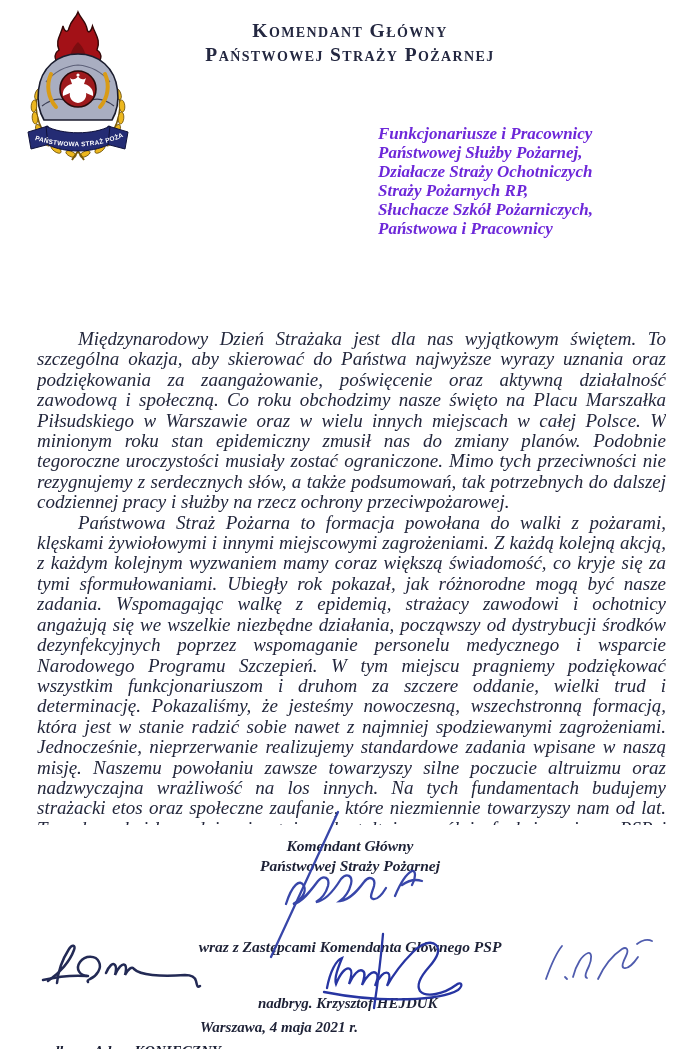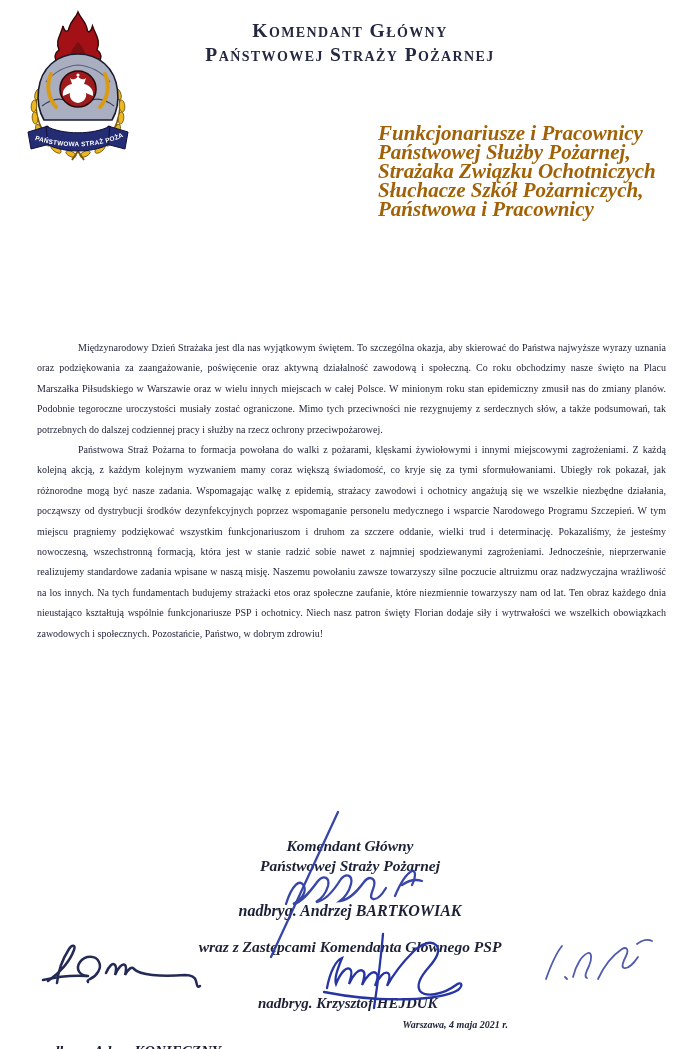--- a/index.html
+++ b/index.html
@@ -7,26 +7,26 @@
     position:relative;width:700px;height:1049px;background:#ffffff;
     font-family:"Liberation Serif","DejaVu Serif",serif;color:#20243a;overflow:hidden;
   }
   .hdr{
     position:absolute;left:150px;top:19px;width:400px;text-align:center;
     font-variant:small-caps;font-weight:700;font-size:19.5px;line-height:24px;
     letter-spacing:1.4px;color:#242841;
   }
   .addr{
     position:absolute;left:378px;top:124px;width:300px;
-    font-style:italic;font-weight:700;font-size:21px;line-height:19px;color:#a16207;
+    font-style:italic;font-weight:700;font-size:17px;line-height:19px;color:#6d28d9;
   }
   .addr div{white-space:nowrap;}
   .bodytext{
-    position:absolute;left:37px;top:338px;width:629px;height:496px;overflow:hidden;
-    font-size:10px;line-height:20.4px;text-align:justify;color:#23273c;
+    position:absolute;left:37px;top:329px;width:629px;height:496px;overflow:hidden;
+    font-style:italic;font-size:19px;line-height:20.4px;text-align:justify;color:#23273c;
   }
   .bodytext p{margin:0;text-indent:41px;}
   .sig-title{
     position:absolute;left:150px;top:836px;width:400px;text-align:center;
     font-style:italic;font-weight:700;font-size:15.5px;line-height:20px;color:#1d2136;
   }
   .sig-name{
     position:absolute;left:150px;top:902px;width:400px;text-align:center;
     font-style:italic;font-weight:700;font-size:16px;color:#1d2136;white-space:nowrap;
   }
@@ -35,22 +35,22 @@
     font-style:italic;font-weight:700;font-size:15.5px;color:#1d2136;white-space:nowrap;
   }
   .dep-name{
     position:absolute;top:995px;font-style:italic;font-weight:700;font-size:15px;
     color:#1d2136;white-space:nowrap;
   }
   #dep-0{left:36px;margin-top:48px;}
   #dep-1{left:258px;}
   #dep-2{left:478px;}
   .dateline{
-    position:absolute;left:208px;top:1019px;width:300px;text-align:right;
-    font-style:italic;font-weight:700;font-size:10px;color:#1d2136;
+    position:absolute;left:200px;top:1019px;width:300px;text-align:left;
+    font-style:italic;font-weight:700;font-size:15px;color:#1d2136;
   }
   .crest{position:absolute;left:26px;top:10px;width:104px;height:152px;}
   .sigs{position:absolute;left:0;top:0;width:700px;height:1049px;pointer-events:none;}
 </style>
 </head>
 <body>
 
 <div class="page">
 
   <svg class="crest" viewBox="0 0 104 152" aria-hidden="true">
@@ -106,35 +106,35 @@
   </svg>
 
   <div class="hdr">
     <div>Komendant Główny</div>
     <div>Państwowej Straży Pożarnej</div>
   </div>
 
   <div class="addr">
     <div>Funkcjonariusze i Pracownicy</div>
     <div>Państwowej Służby Pożarnej,</div>
-    <div>Strażaka Związku Ochotniczych</div>
+    <div>Działacze Straży Ochotniczych</div>
+    <div>Straży Pożarnych RP,</div>
     <div>Słuchacze Szkół Pożarniczych,</div>
     <div>Państwowa i Pracownicy</div>
   </div>
 
   <div class="bodytext">
     <p>Międzynarodowy Dzień Strażaka jest dla nas wyjątkowym świętem. To szczególna okazja, aby skierować do Państwa najwyższe wyrazy uznania oraz podziękowania za zaangażowanie, poświęcenie oraz aktywną działalność zawodową i społeczną. Co roku obchodzimy nasze święto na Placu Marszałka Piłsudskiego w Warszawie oraz w wielu innych miejscach w całej Polsce. W minionym roku stan epidemiczny zmusił nas do zmiany planów. Podobnie tegoroczne uroczystości musiały zostać ograniczone. Mimo tych przeciwności nie rezygnujemy z serdecznych słów, a także podsumowań, tak potrzebnych do dalszej codziennej pracy i służby na rzecz ochrony przeciwpożarowej.</p>
     <p>Państwowa Straż Pożarna to formacja powołana do walki z pożarami, klęskami żywiołowymi i innymi miejscowymi zagrożeniami. Z każdą kolejną akcją, z każdym kolejnym wyzwaniem mamy coraz większą świadomość, co kryje się za tymi sformułowaniami. Ubiegły rok pokazał, jak różnorodne mogą być nasze zadania. Wspomagając walkę z epidemią, strażacy zawodowi i ochotnicy angażują się we wszelkie niezbędne działania, począwszy od dystrybucji środków dezynfekcyjnych poprzez wspomaganie personelu medycznego i wsparcie Narodowego Programu Szczepień. W tym miejscu pragniemy podziękować wszystkim funkcjonariuszom i druhom za szczere oddanie, wielki trud i determinację. Pokazaliśmy, że jesteśmy nowoczesną, wszechstronną formacją, która jest w stanie radzić sobie nawet z najmniej spodziewanymi zagrożeniami. Jednocześnie, nieprzerwanie realizujemy standardowe zadania wpisane w naszą misję. Naszemu powołaniu zawsze towarzyszy silne poczucie altruizmu oraz nadzwyczajna wrażliwość na los innych. Na tych fundamentach budujemy strażacki etos oraz społeczne zaufanie, które niezmiennie towarzyszy nam od lat. Ten obraz każdego dnia nieustająco kształtują wspólnie funkcjonariusze PSP i ochotnicy. Niech nasz patron święty Florian dodaje siły i wytrwałości we wszelkich obowiązkach zawodowych i społecznych. Pozostańcie, Państwo, w dobrym zdrowiu!</p>
   </div>
 
   <div class="sig-title">
     <div>Komendant Główny</div>
     <div>Państwowej Straży Pożarnej</div>
   </div>
-  <div class="sig-name">nadbryg. Andrzej BARTKOWIAK</div>
   <div class="dep-heading">wraz z Zastępcami Komendanta Głównego PSP</div>
 
   <div class="dep-name" id="dep-0">nadbryg.  Adam KONIECZNY</div>
   <div class="dep-name" id="dep-1">nadbryg. Krzysztof HEJDUK</div>
 
   <div class="dateline">Warszawa, 4 maja 2021 r.</div>
 
   <svg class="sigs" viewBox="0 0 700 1049" aria-hidden="true">
 
     <g fill="none" stroke="#2e3da5" stroke-width="2.3" stroke-linecap="round" opacity="0.95">

